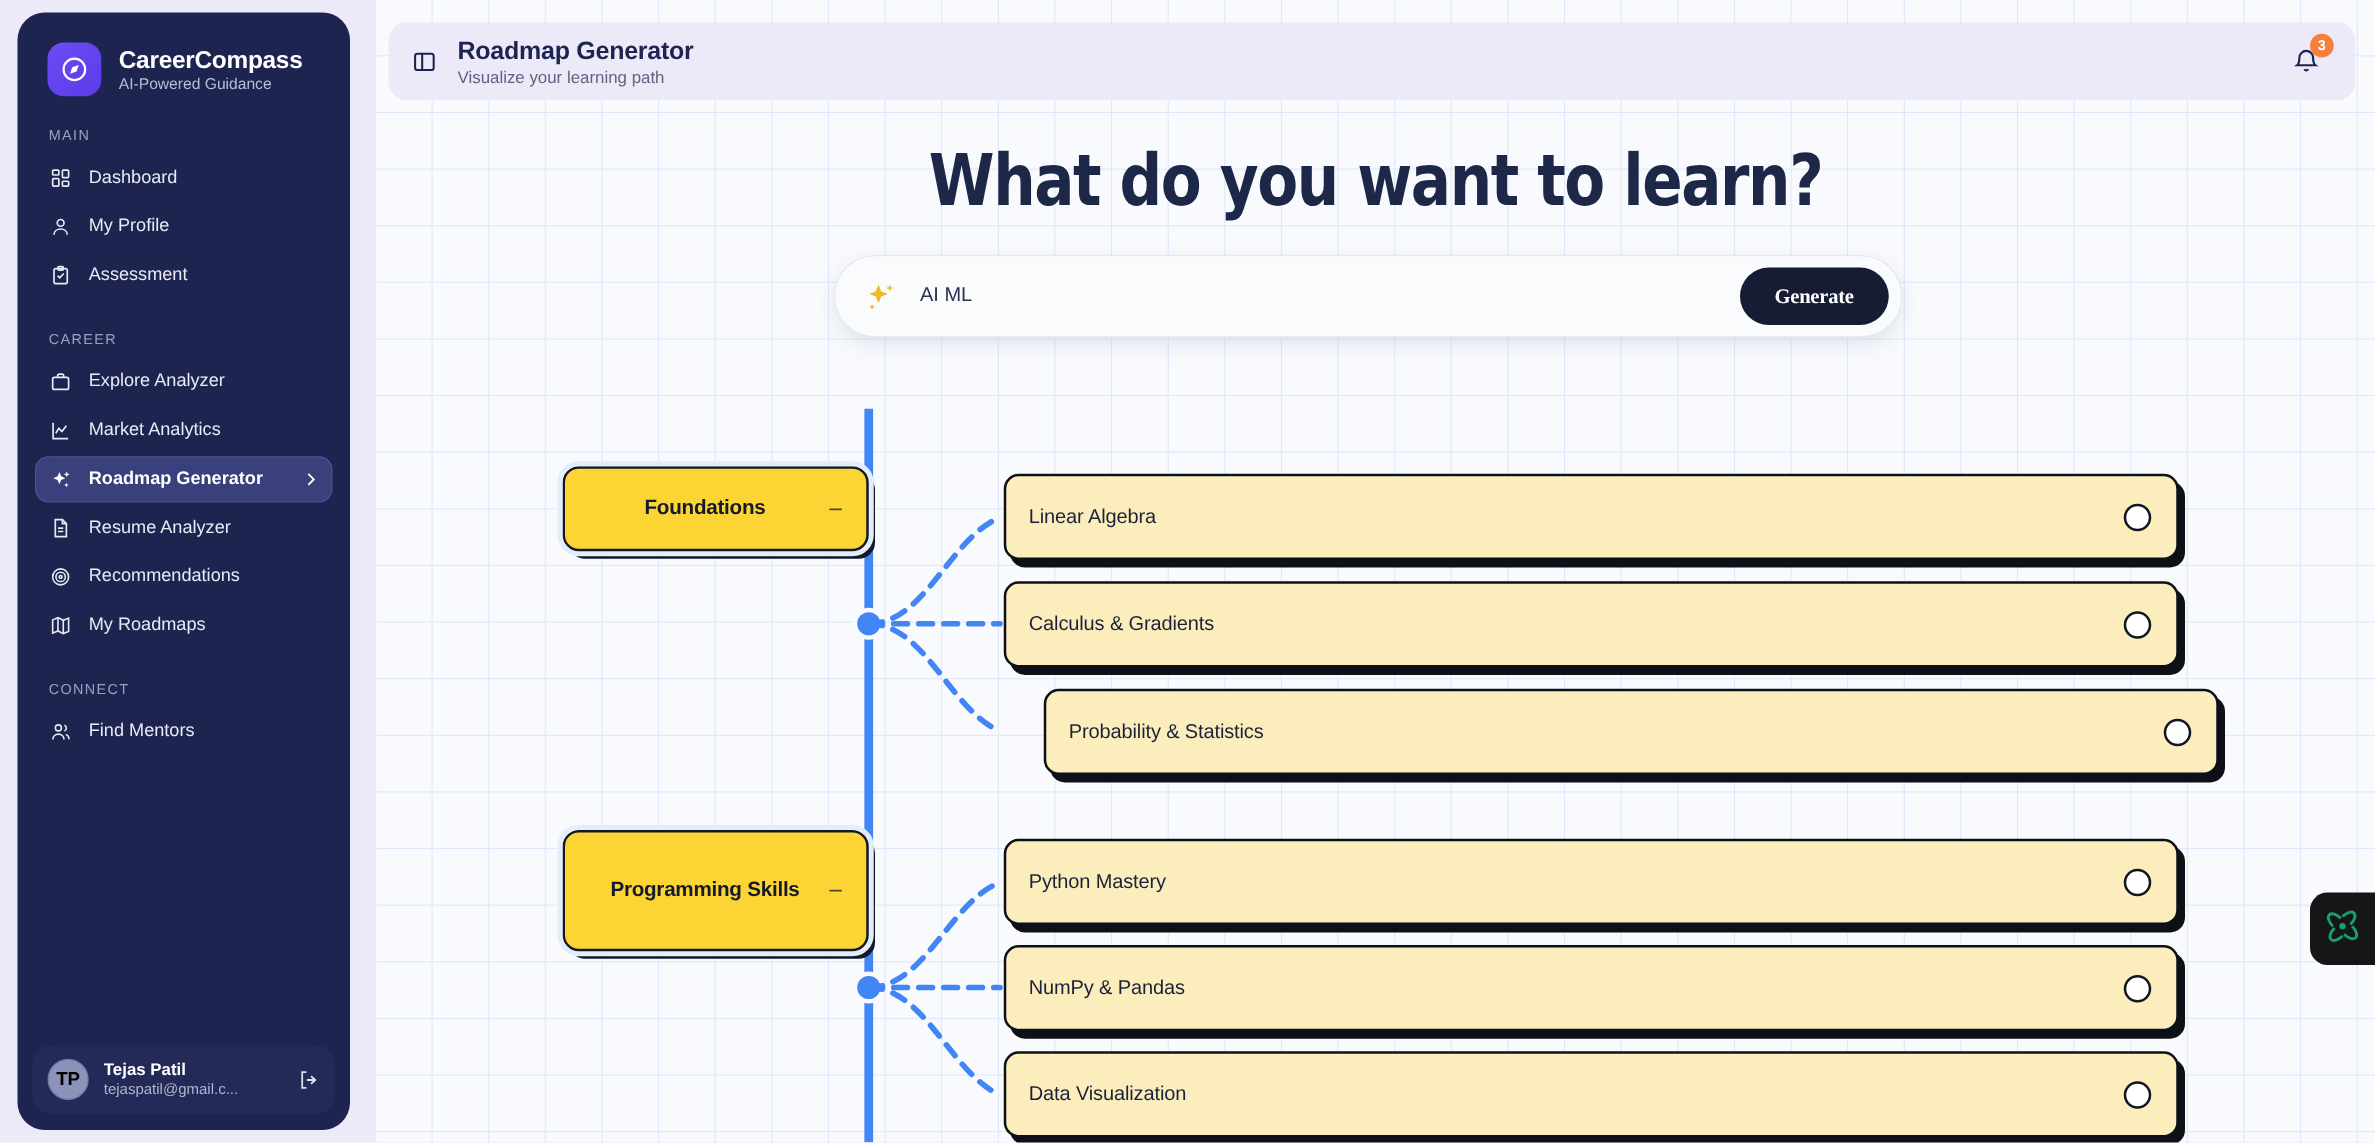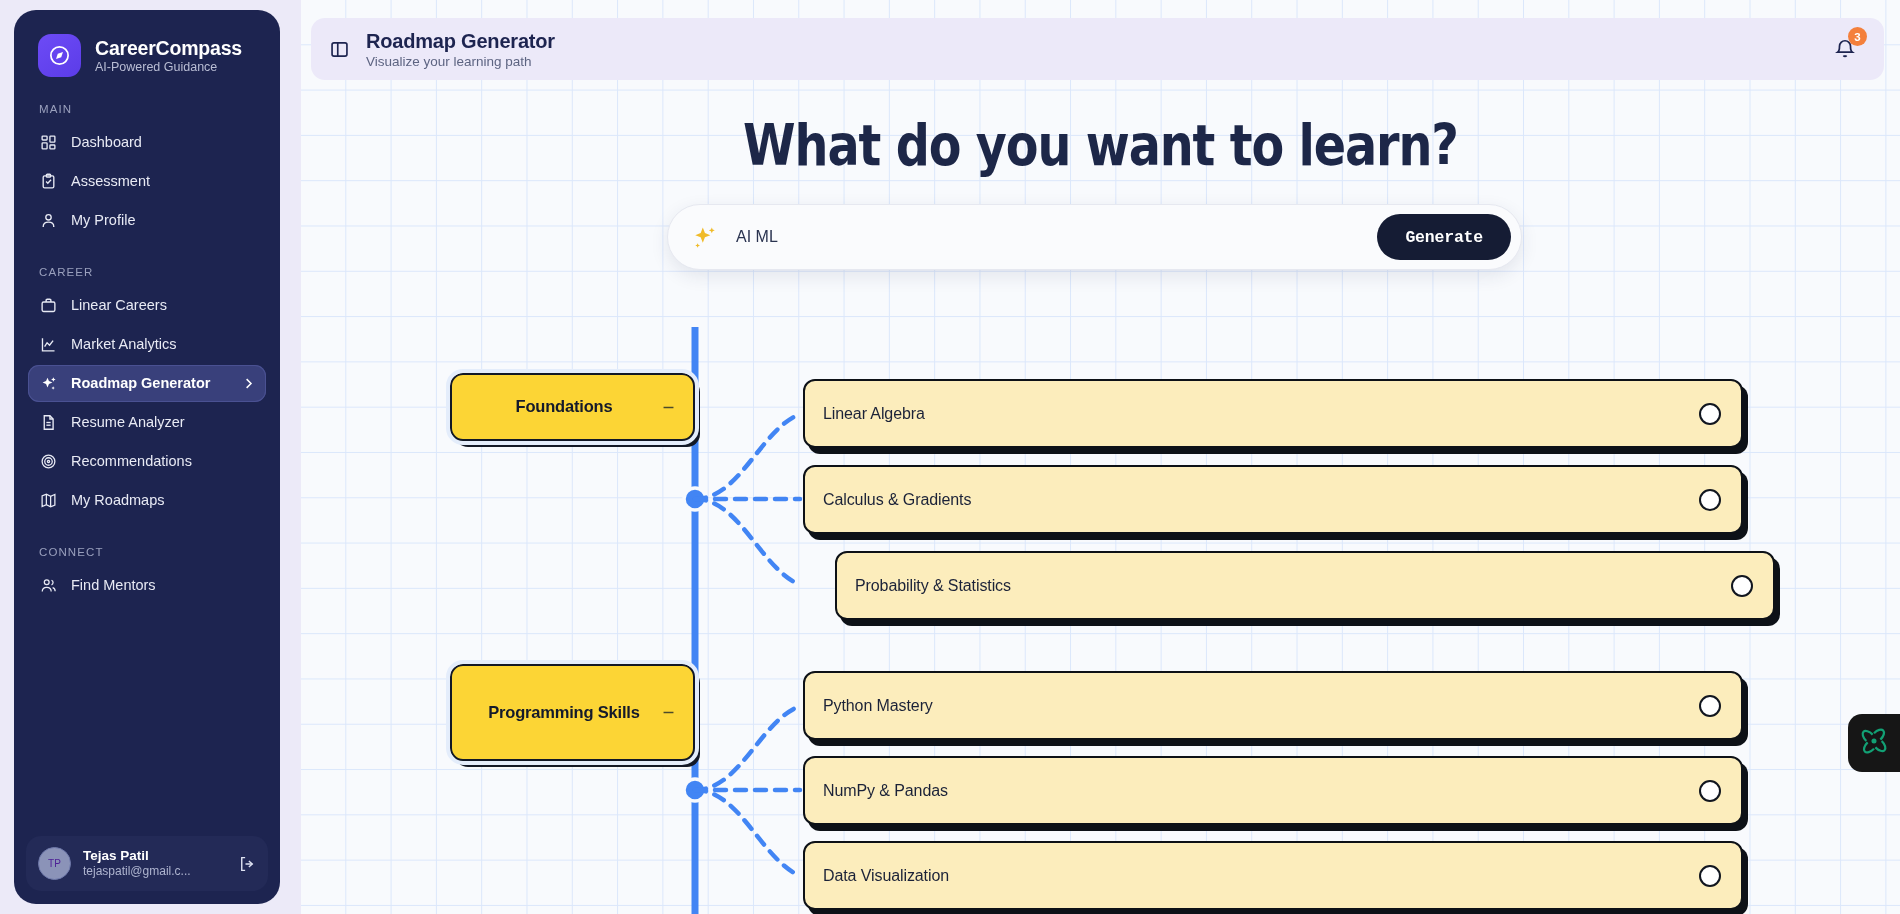--- a/index.html
+++ b/index.html
@@ -88,21 +88,21 @@
     display: flex; align-items: center; gap: 12px;
     background: #232a57;
     border-radius: 15px;
     padding: 11px 12px;
   }
   .avatar {
     width: 33px; height: 33px; border-radius: 50%;
     background: #8b93b8;
     border: 1.5px solid #6f79ab;
     display: flex; align-items: center; justify-content: center;
-    font-size: 10px; font-weight: normal; color: #4c1d95;
+    font-size: 15px; font-weight: bold; color: #000000;
     flex: none;
   }
   .user-meta { flex: 1; min-width: 0; }
   .user-name { font-size: 13.5px; font-weight: bold; line-height: 1.2; }
   .user-email { font-size: 12px; color: #aeb4cf; line-height: 1.3;
                 white-space: nowrap; overflow: hidden; }
   #logout-button { flex: none; display: flex; cursor: pointer; }
 
   
   #header {
@@ -165,21 +165,21 @@
   }
   #search-input::placeholder { color: #9aa2b8; }
   #generate-button {
     flex: none;
     background: #151c34;
     color: #ffffff;
     border: none;
     border-radius: 28px;
     height: 46px;
     padding: 0 28px;
-    font-family: Liberation Mono, monospace;
+    font-family: Liberation Serif, serif;
     font-size: 16.5px; font-weight: bold;
     letter-spacing: -0.2px;
     cursor: pointer;
   }
 
   
   #roadmap { position: absolute; left: 0; top: 0; width: 1580px; height: 914px; }
   #connector-svg {
     position: absolute; left: 0; top: 0; width: 1900px; height: 914px;
     pointer-events: none;
@@ -266,52 +266,52 @@
             <rect x="14" y="3" width="7" height="8.5" rx="1"></rect>
               <rect x="14" y="15.5" width="7" height="5.5" rx="1"></rect>
           </svg>
         </span>
         <span class="nav-label">Dashboard</span>
       </div>
 
       <div class="nav-item">
         <span class="nav-ico">
           <svg width="17" height="17" viewBox="0 0 24 24" fill="none" stroke="#e8eaf4" stroke-width="1.9">
+            <circle cx="12" cy="7.5" r="3.8"></circle>
+              <path d="M4.5 21c0-4.2 3.4-6.6 7.5-6.6s7.5 2.4 7.5 6.6"></path>
+          </svg>
+        </span>
+        <span class="nav-label">My Profile</span>
+      </div>
+
+      <div class="nav-item">
+        <span class="nav-ico">
+          <svg width="17" height="17" viewBox="0 0 24 24" fill="none" stroke="#e8eaf4" stroke-width="1.9">
             <rect x="4.5" y="4" width="15" height="17" rx="2"></rect>
             <rect x="9" y="1.8" width="6" height="4" rx="1.2"></rect>
             <polyline points="8.6,12 11,14.4 15.6,9.6"></polyline>
           </svg>
         </span>
         <span class="nav-label">Assessment</span>
       </div>
-
-      <div class="nav-item">
-        <span class="nav-ico">
-          <svg width="17" height="17" viewBox="0 0 24 24" fill="none" stroke="#e8eaf4" stroke-width="1.9">
-            <circle cx="12" cy="7.5" r="3.8"></circle>
-              <path d="M4.5 21c0-4.2 3.4-6.6 7.5-6.6s7.5 2.4 7.5 6.6"></path>
-          </svg>
-        </span>
-        <span class="nav-label">My Profile</span>
-      </div>
     </div>
   </div>
 
   <div style="margin-top:27px;">
     <div class="nav-section-label">CAREER</div>
     <div class="nav-list">
 
       <div class="nav-item">
         <span class="nav-ico">
           <svg width="17" height="17" viewBox="0 0 24 24" fill="none" stroke="#e8eaf4" stroke-width="1.9">
             <rect x="3" y="7" width="18" height="13.5" rx="2"></rect>
             <path d="M8.6 7V4.8a1.6 1.6 0 0 1 1.6-1.6h3.6a1.6 1.6 0 0 1 1.6 1.6V7"></path>
           </svg>
         </span>
-        <span class="nav-label">Linear Careers</span>
+        <span class="nav-label">Explore Analyzer</span>
       </div>
 
       <div class="nav-item">
         <span class="nav-ico">
           <svg width="17" height="17" viewBox="0 0 24 24" fill="none" stroke="#e8eaf4" stroke-width="1.9">
             <path d="M3.5 3v18h17"></path>
               <polyline points="6.5,15 10,9.5 13.5,13 18.5,6.5"></polyline>
           </svg>
         </span>
         <span class="nav-label">Market Analytics</span>

